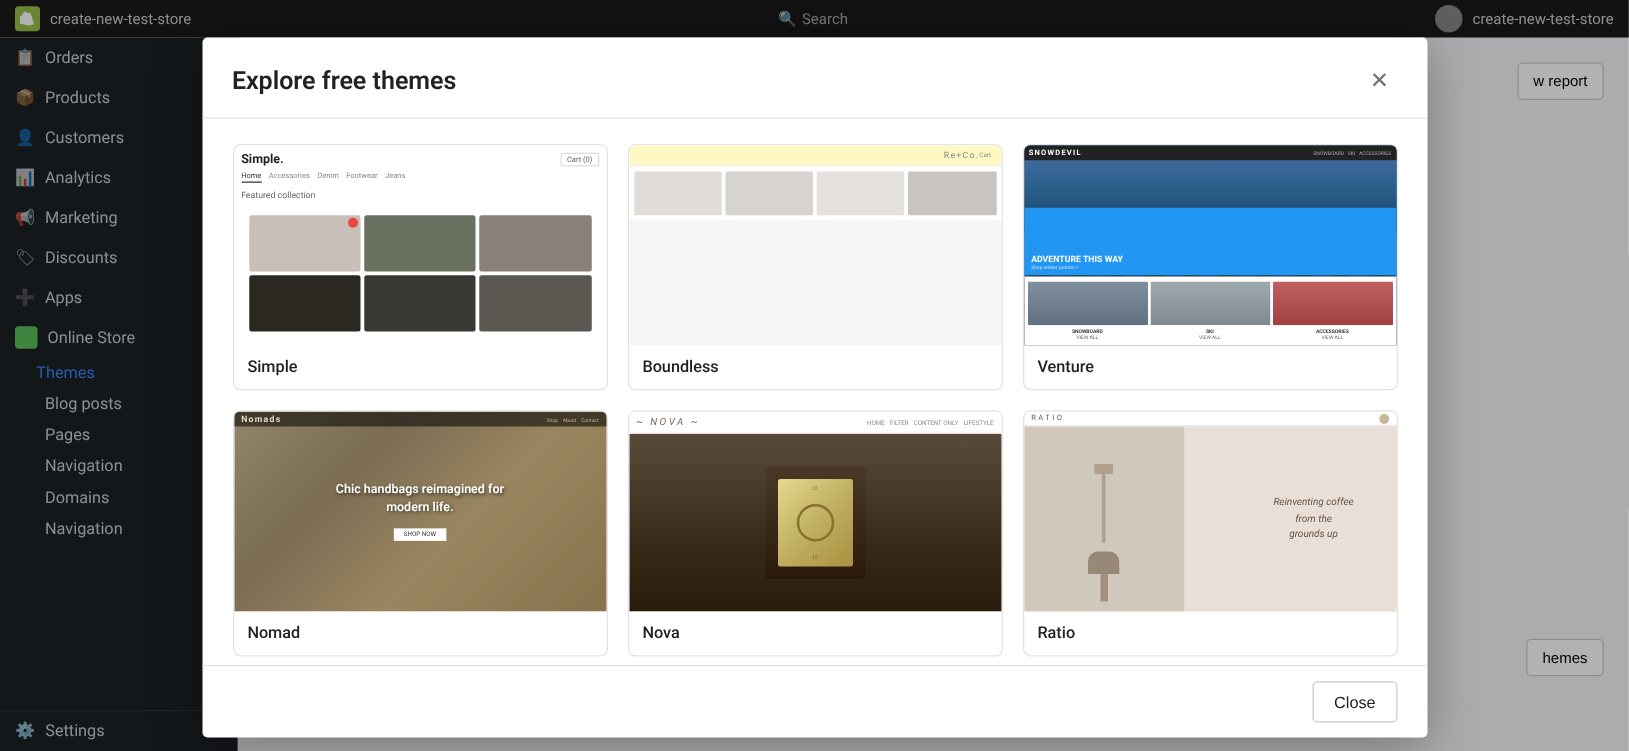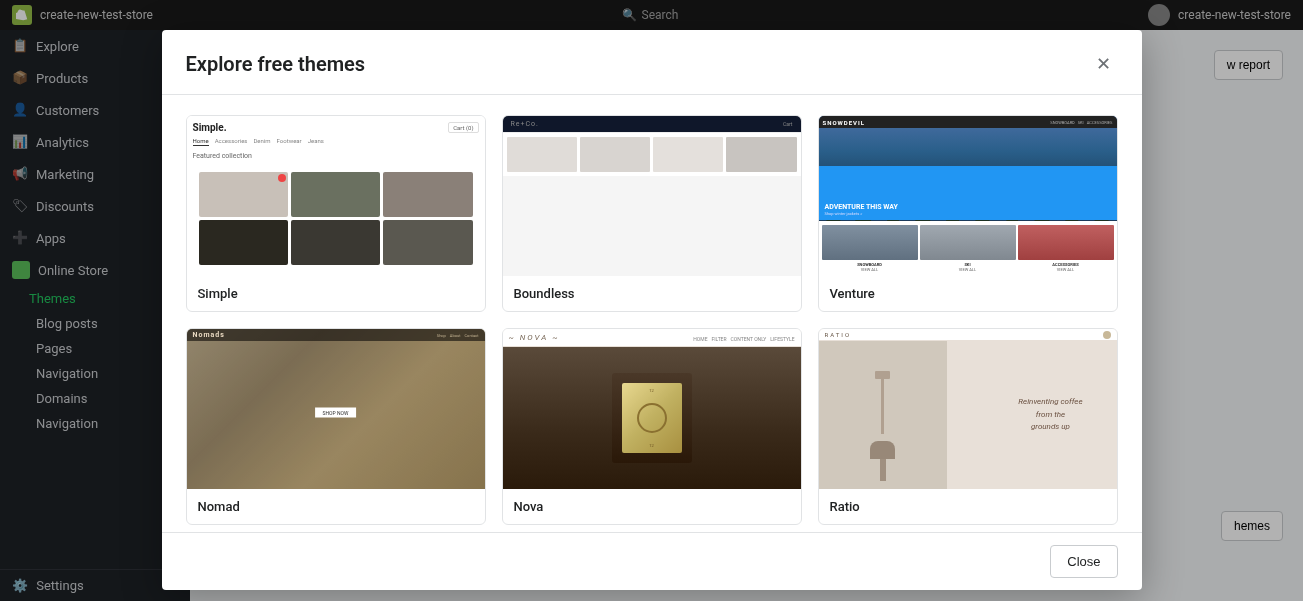--- a/index.html
+++ b/index.html
@@ -95,21 +95,21 @@
       color: #888;
       text-transform: uppercase;
       letter-spacing: 0.5px;
     }
     .sidebar-sub-item {
       padding: 5px 12px 5px 36px;
       font-size: 13px;
       color: #c9cccf;
       cursor: pointer;
     }
-    .sidebar-sub-item.active { color: #22c55e; padding-left: 29px; }
+    .sidebar-sub-item.active { color: #3b82f6; padding-left: 29px; }
     .sidebar-online-store {
       display: flex;
       align-items: center;
       padding: 7px 12px 7px 12px;
       color: #c9cccf;
       font-size: 13px;
       cursor: pointer;
       gap: 8px;
     }
     .online-store-icon {
@@ -379,21 +379,21 @@
   </div>
   <div class="topbar-right">
     <div class="topbar-avatar"></div>
     <span>create-new-test-store</span>
   </div>
 </div>
 
 <div class="sidebar">
   <div class="sidebar-item">
     <span class="sidebar-icon">📋</span>
-    <span>Explore</span>
+    <span>Orders</span>
   </div>
   <div class="sidebar-item">
     <span class="sidebar-icon">📦</span>
     <span>Products</span>
   </div>
   <div class="sidebar-item">
     <span class="sidebar-icon">👤</span>
     <span>Customers</span>
   </div>
   <div class="sidebar-item">
@@ -486,21 +486,21 @@
               <div class="ps-product" style="background:#5a5850;"></div>
             </div>
           </div>
         </div>
         <div class="theme-name">Simple</div>
       </div>
 
       <div class="theme-card">
         <div class="theme-preview" style="background:#f5f5f5;">
           <div style="height:100%;display:flex;flex-direction:column;">
-            <div style="background:#0f172a;padding:4px 8px;display:flex;align-items:center;justify-content:space-between;border-bottom:1px solid #eee;">
+            <div style="background:#fef9c3;padding:4px 8px;display:flex;align-items:center;justify-content:flex-end;border-bottom:1px solid #eee;">
               <div style="font-size:7px;color:#888;letter-spacing:1px;">Re+Co.</div>
               <div style="font-size:5px;color:#888;">Cart</div>
             </div>
             <div style="background:#fff;padding:4px;display:flex;gap:3px;">
               <div style="flex:1;height:35px;background:#e0dcd8;border-radius:1px;"></div>
               <div style="flex:1;height:35px;background:#d8d4d0;border-radius:1px;"></div>
               <div style="flex:1;height:35px;background:#e4e0dc;border-radius:1px;"></div>
               <div style="flex:1;height:35px;background:#c8c4c0;border-radius:1px;"></div>
             </div>
           </div>
@@ -557,20 +557,21 @@
             <div style="font-size:7px;color:#e8d8c0;letter-spacing:1px;font-weight:bold;">Nomads</div>
             <div style="display:flex;gap:4px;margin-left:auto;">
               <div style="font-size:4px;color:#c0b090;">Shop</div>
               <div style="font-size:4px;color:#c0b090;">About</div>
               <div style="font-size:4px;color:#c0b090;">Contact</div>
             </div>
           </div>
           <div style="width:100%;height:100%;background:linear-gradient(135deg,#b8a888 0%,#9a8868 30%,#c0a878 60%,#a89060 100%);"></div>
           <div class="pn-overlay"></div>
           <div style="position:absolute;top:50%;left:50%;transform:translate(-50%,-50%);text-align:center;z-index:2;">
+            <div style="font-size:10px;color:#fff;font-weight:600;text-shadow:1px 1px 3px rgba(0,0,0,0.6);line-height:1.4;">Chic handbags reimagined for<br>modern life.</div>
             <div style="background:#fff;color:#333;font-size:5px;padding:2px 8px;display:inline-block;margin-top:5px;">SHOP NOW</div>
           </div>
         </div>
         <div class="theme-name">Nomad</div>
       </div>
 
       <div class="theme-card">
         <div class="theme-preview preview-nova">
           <div style="height:100%;display:flex;flex-direction:column;">
             <div style="background:#fff;padding:4px 6px;border-bottom:1px solid #e8e0d8;display:flex;align-items:flex-end;justify-content:space-between;">

